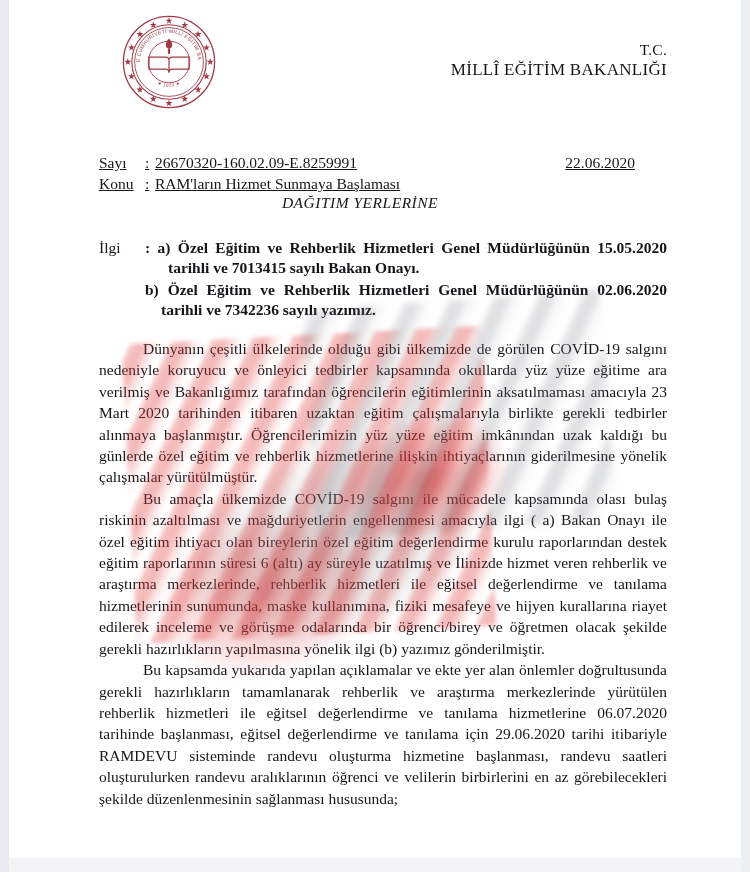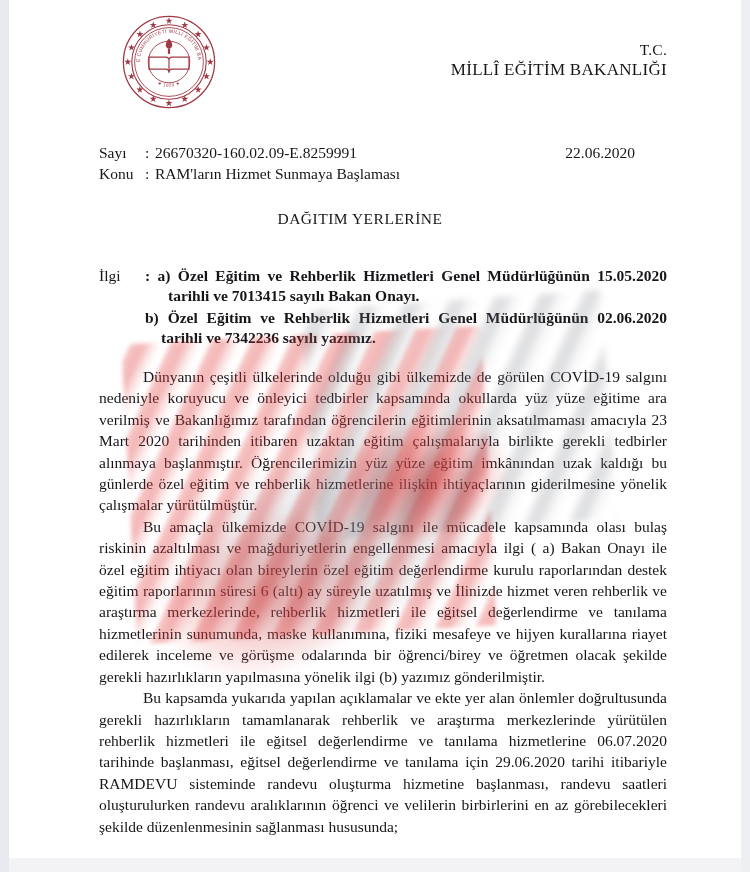--- a/index.html
+++ b/index.html
@@ -161,53 +161,54 @@
     letter-spacing: .3px;
   }
   .head-mudurluk {
     font-size: 16px;
     line-height: 21px;
     letter-spacing: .1px;
   }
 
   
   .meta {
-    margin-top: 24px;
+    margin-top: 34px;
     font-size: 15.5px;
     line-height: 21px;
+    text-decoration: underline;
   }
   .meta-row {
     display: flex;
     align-items: baseline;
   }
   .meta-label {
     width: 46px;
     flex: 0 0 46px;
   }
   .meta-colon {
     flex: 0 0 10px;
   }
   .meta-value { flex: 1 1 auto; }
   .meta-date {
     flex: 0 0 auto;
     padding-right: 32px;
   }
 
   
   .dist {
-    margin-top: 26px;
     text-align: center;
     font-size: 15.5px;
     letter-spacing: .5px;
     padding-right: 46px;
+    font-style: italic;
   }
 
   
   .ilgi {
-    margin-top: 38px;
+    margin-top: 26px;
     font-size: 15.5px;
     line-height: 20px;
   }
   .ilgi-row {
     display: flex;
     align-items: baseline;
   }
   .ilgi-label {
     flex: 0 0 46px;
   }

